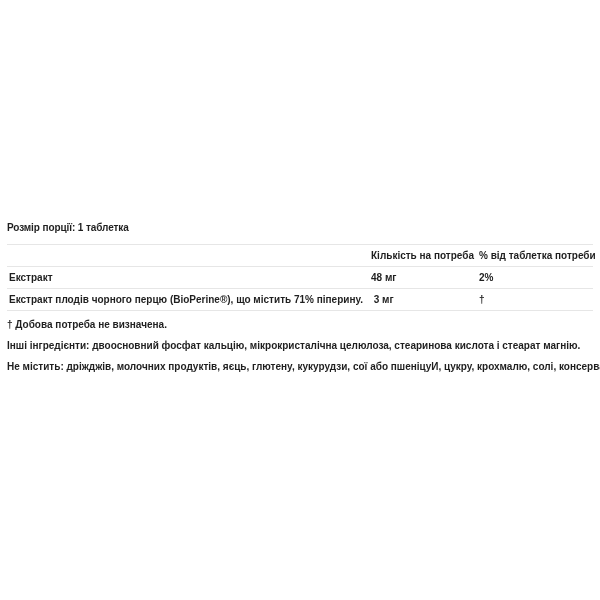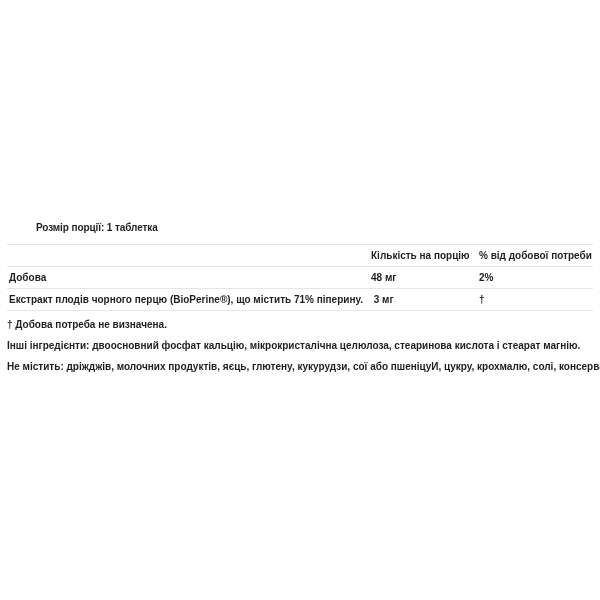--- a/index.html
+++ b/index.html
@@ -1,41 +1,41 @@
 <!DOCTYPE html>
 <html><head>
 <meta charset="utf-8">
 <style>
   html, body { margin:0; padding:0; background:#ffffff; }
   body { width:600px; height:600px; position:relative; overflow:hidden;
          font-family:"Liberation Sans", "DejaVu Sans", sans-serif; color:#1f1f1f; }
-  .serving { position:absolute; left:7px; top:222px; font-size:10px; font-weight:bold; letter-spacing:-0.1px;margin-left:29px; }
+  .serving { position:absolute; left:7px; top:222px; font-size:10px; font-weight:bold; letter-spacing:-0.1px; }
   .table { position:absolute; left:7px; top:244px; width:586px; }
   .row { position:relative; height:21px; border-top:1px solid #e6e6e6; font-size:10px; font-weight:bold; }
   .row.last { border-bottom:1px solid #e6e6e6; }
   .cell { position:absolute; top:5px; white-space:nowrap; }
   .c-name { left:2px; }
   .c-amt { left:364px; }
   .c-dv { left:472px; }
   .notes { position:absolute; left:7px; top:318px; font-size:10px; font-weight:bold; }
   .note { height:21px; line-height:14px; white-space:nowrap; }
 </style>
 </head>
 <body>
 
 <div class="serving">Розмір порції: 1 таблетка</div>
 
 <div class="table">
   <div class="row">
     <span class="cell c-name"></span>
-    <span class="cell c-amt">Кількість на порцію</span>
-    <span class="cell c-dv">% від добової потреби</span>
+    <span class="cell c-amt">Кількість на потреба</span>
+    <span class="cell c-dv">% від таблетка потреби</span>
   </div>
   <div class="row">
-    <span class="cell c-name">Добова</span>
+    <span class="cell c-name">Екстракт</span>
     <span class="cell c-amt">48 мг</span>
     <span class="cell c-dv">2%</span>
   </div>
   <div class="row last">
     <span class="cell c-name">Екстракт плодів чорного перцю (BioPerine®), що містить 71% піперину.</span>
     <span class="cell c-amt" style="white-space:pre"> 3 мг</span>
     <span class="cell c-dv">†</span>
   </div>
 </div>
 

